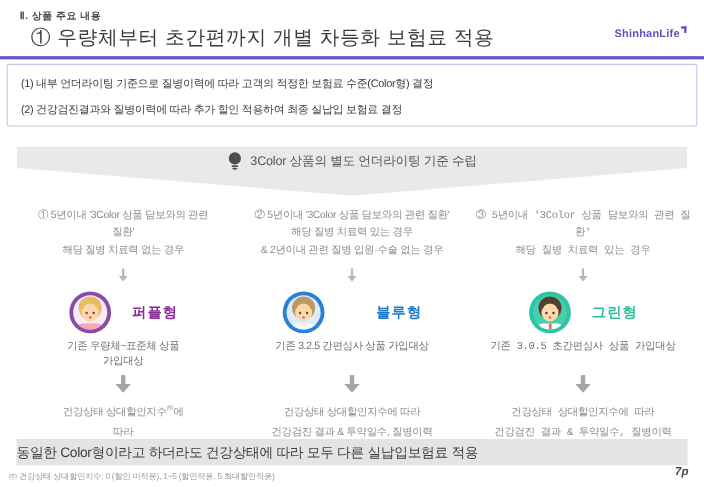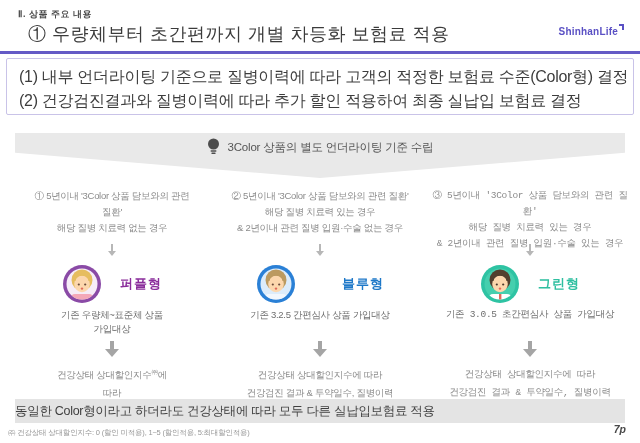--- a/index.html
+++ b/index.html
@@ -26,21 +26,21 @@
     border-top:2px solid #5a50c4; border-right:2px solid #5a50c4;
     vertical-align:top; margin-left:1px; margin-top:-2px;
   }
   .rule { position:absolute; left:0; top:51px; width:640px; height:3px; background:#645ac6; }
   .summary-box {
     position:absolute; left:6px; top:58px; width:628px; height:57px;
     border:1px solid #c9c3e8; border-radius:2px; background:#fff;
     padding:6px 0 0 12px;
   }
   .summary-box .sline {
-    font-size:16px; color:#3d3d3d; line-height:24px; letter-spacing:-0.3px;
+    font-size:10px; color:#3d3d3d; line-height:24px; letter-spacing:-0.3px;
   }
   .banner {
     position:absolute; left:15px; top:133px; width:610px; height:45px;
     background:#e9e9e9;
     -webkit-clip-path:polygon(0 0,100% 0,100% 44%,50% 100%,0 44%);
     clip-path:polygon(0 0,100% 0,100% 44%,50% 100%,0 44%);
     display:flex; justify-content:center; align-items:flex-start;
     padding-top:6px; gap:8px;text-align:center;
   }
   .banner-text { font-size:11.5px; color:#555; letter-spacing:-0.2px; line-height:16px; }
@@ -198,21 +198,20 @@
       <div><span>건강상태 상대할인지수에 따라</span><sup></sup><span></span></div>
       <div>건강검진 결과 &amp; 투약일수, 질병이력</div>
       <div>할인</div>
     </div>
   </div>
 
   <div class="col col3">
     <div class="cond">
       <div>③ 5년이내 '3Color 상품 담보와의 관련 질환'</div>
       <div>해당 질병 치료력 있는 경우</div>
-      <div>&amp; 2년이내 관련 질병 입원·수술 있는 경우</div>
     </div>
     <div class="arrow-sm">
         <i class="stem"></i>
         <i class="head"></i>
       </div>
     <div class="avatar-row">
       <svg width="40" height="40" viewBox="0 0 40 40">
         <circle cx="20" cy="20" r="19" fill="#2ec3a3"></circle>
         <circle cx="20" cy="20" r="15.5" fill="#45cfae"></circle>
         <clipPath id="clip-c2">

